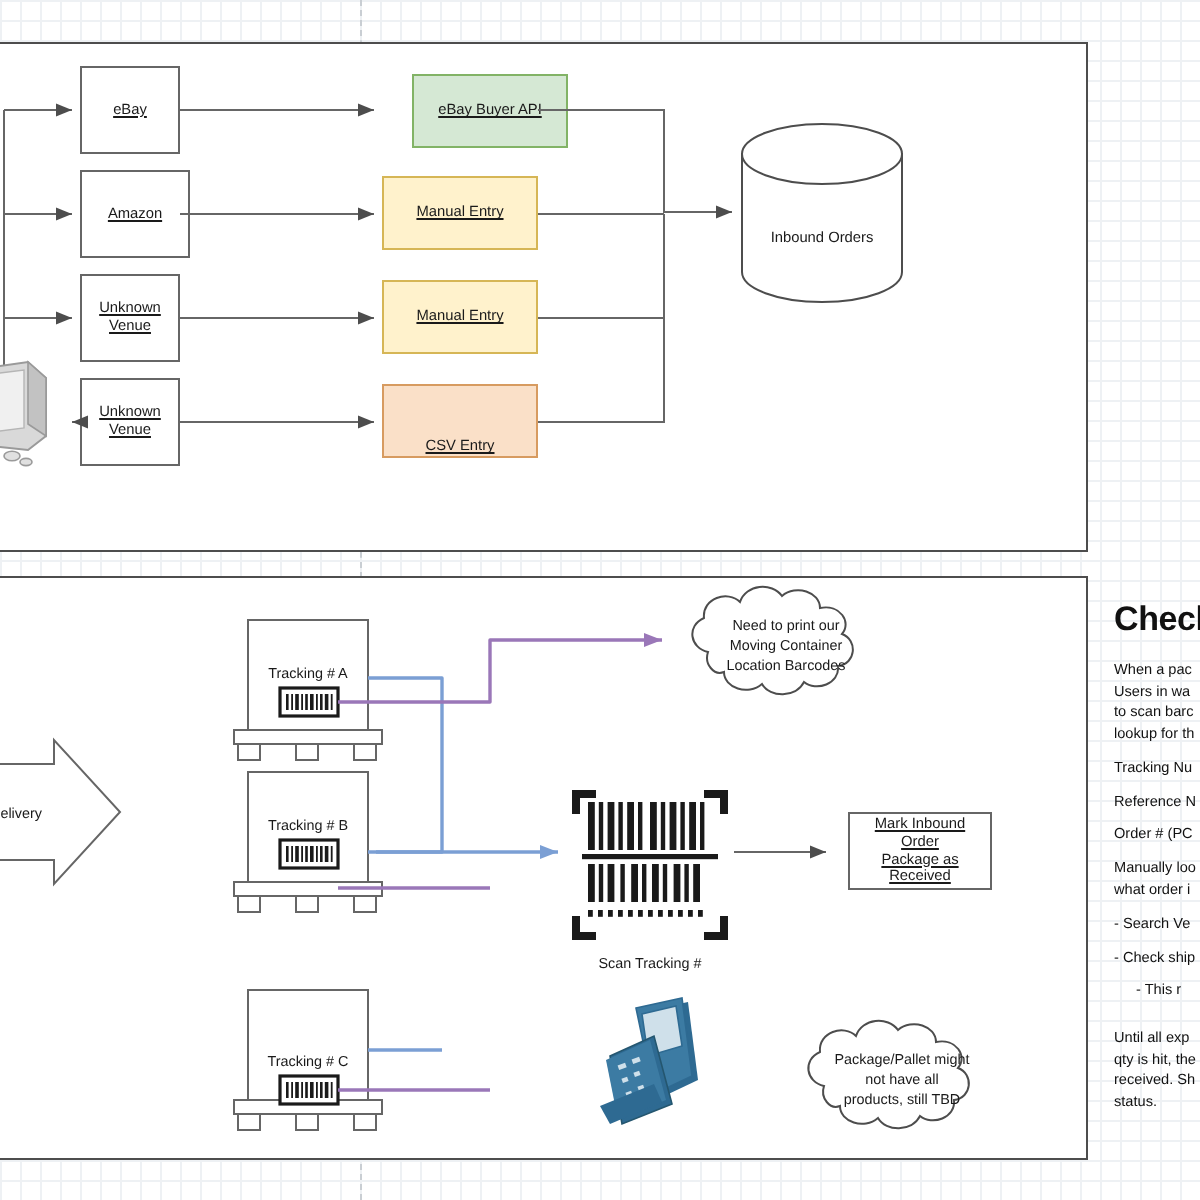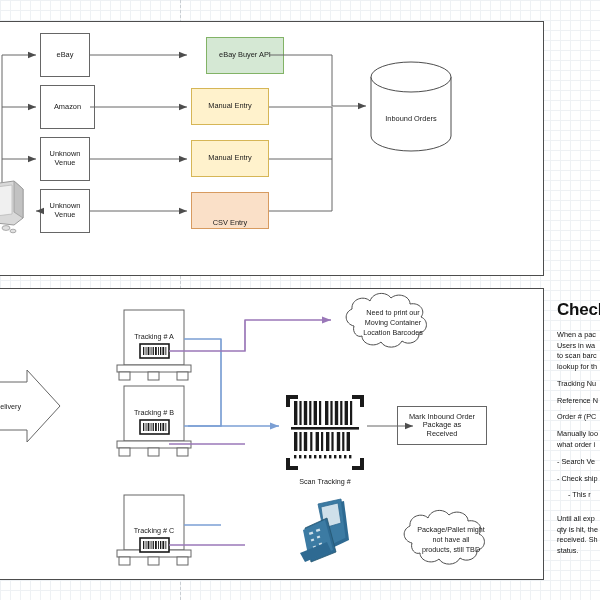--- a/index.html
+++ b/index.html
@@ -34,21 +34,21 @@
   .nbox{
     position:absolute;box-sizing:border-box;
     display:flex;align-items:center;justify-content:center;
     text-align:center;line-height:1.15;
     border:1px solid #666666;background:#ffffff;color:#1a1a1a;
     font-size:7.4px;
   }
   .nbox.green{background:#d5e8d4;border-color:#82b366;}
   .nbox.yellow{background:#fff2cc;border-color:#d6b656;justify-content:center;}
   .nbox.orange{background:#fae0c8;border-color:#d79b60;align-items:flex-end;}
-  .nbox .lbl{padding:0 2px;white-space:pre-line;}
+  .nbox .lbl{padding:0 2px;white-space:pre-line;text-decoration:underline;}
   
   svg.layer{position:absolute;left:0;top:0;width:600px;height:600px;overflow:visible;}
   svg.layer *{shape-rendering:geometricPrecision;}
   .lab{font-family:"Liberation Sans","DejaVu Sans",sans-serif;fill:#1a1a1a;}
   
   #checklist{
     position:absolute;left:557px;top:300px;width:120px;
     color:#111;overflow:hidden;height:290px;
   }
   #checklist h1{
@@ -89,21 +89,21 @@
 <div class="nbox yellow" style="left:191px;top:88px;width:78px;height:37px;">
   <span class="lbl">Manual Entry</span>
 </div>
 <div class="nbox yellow" style="left:191px;top:140px;width:78px;height:37px;">
   <span class="lbl">Manual Entry</span>
 </div>
 <div class="nbox orange" style="left:191px;top:192px;width:78px;height:37px;">
   <span class="lbl">CSV Entry</span>
 </div>
 
-<div class="nbox" style="left:397px;top:406px;width:90px;height:39px;">
+<div class="nbox" style="left:424px;top:406px;width:72px;height:39px;">
   <span class="lbl">Mark Inbound Order
 Package as
 Received</span>
 </div>
 
 <svg class="layer" id="vec" viewBox="0 0 600 600">
   <defs>
     <marker id="ah" markerWidth="9" markerHeight="9" refX="8" refY="4" orient="auto" markerUnits="userSpaceOnUse">
       <path d="M0,0.8 L8,4 L0,7.2 z" fill="#4d4d4d"></path>
     </marker>

